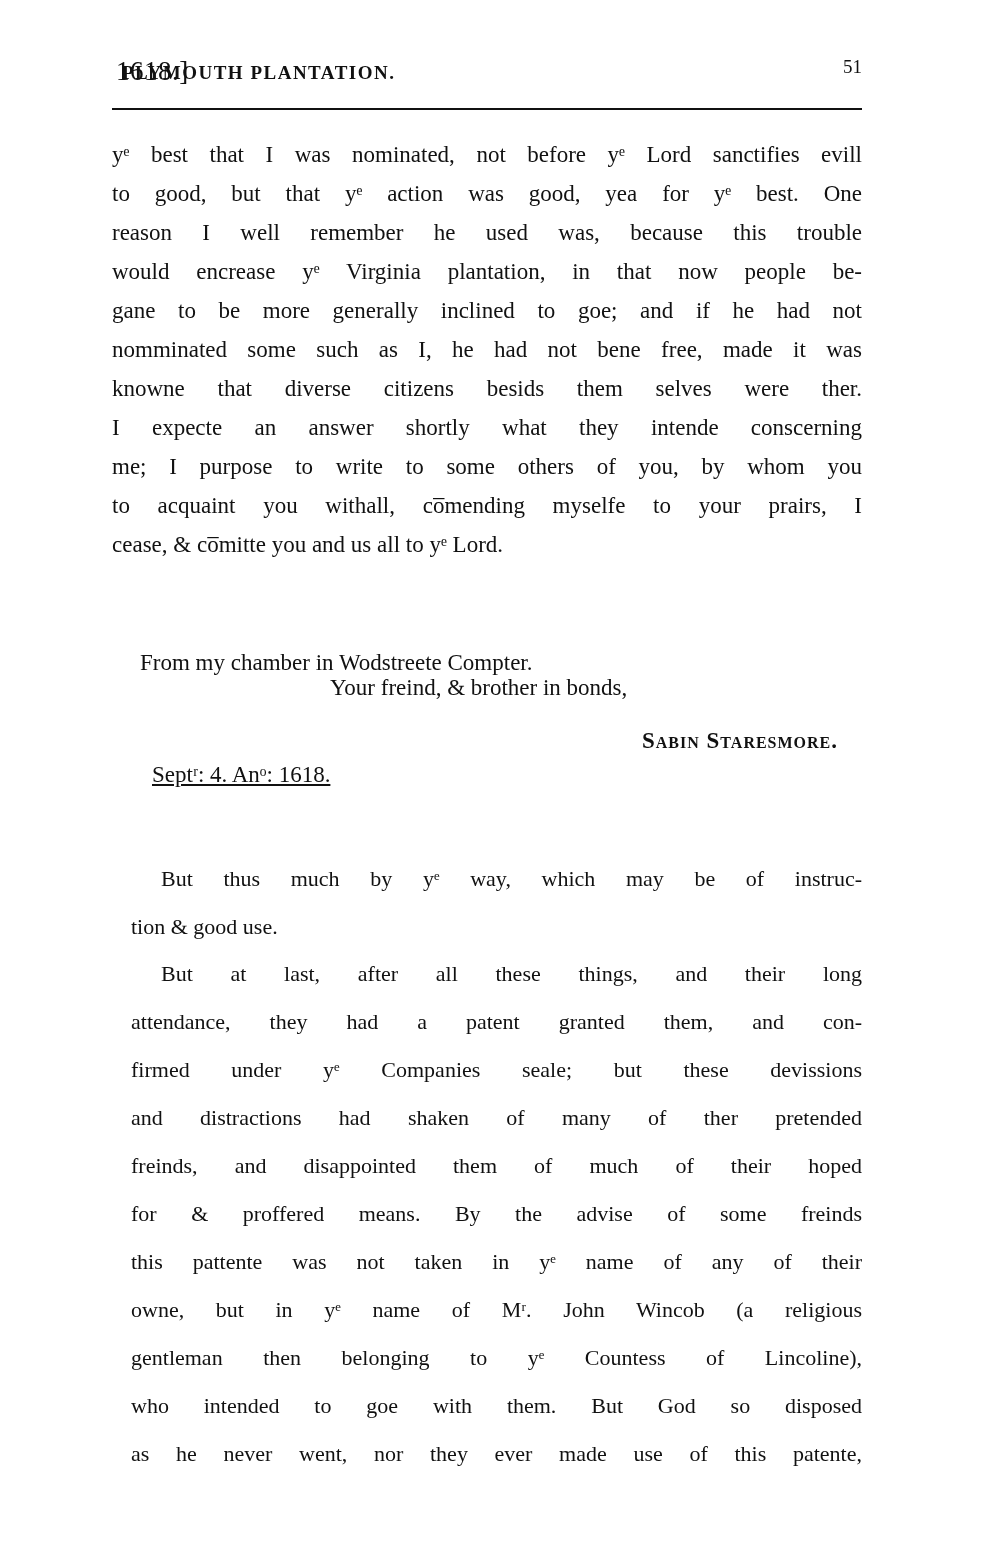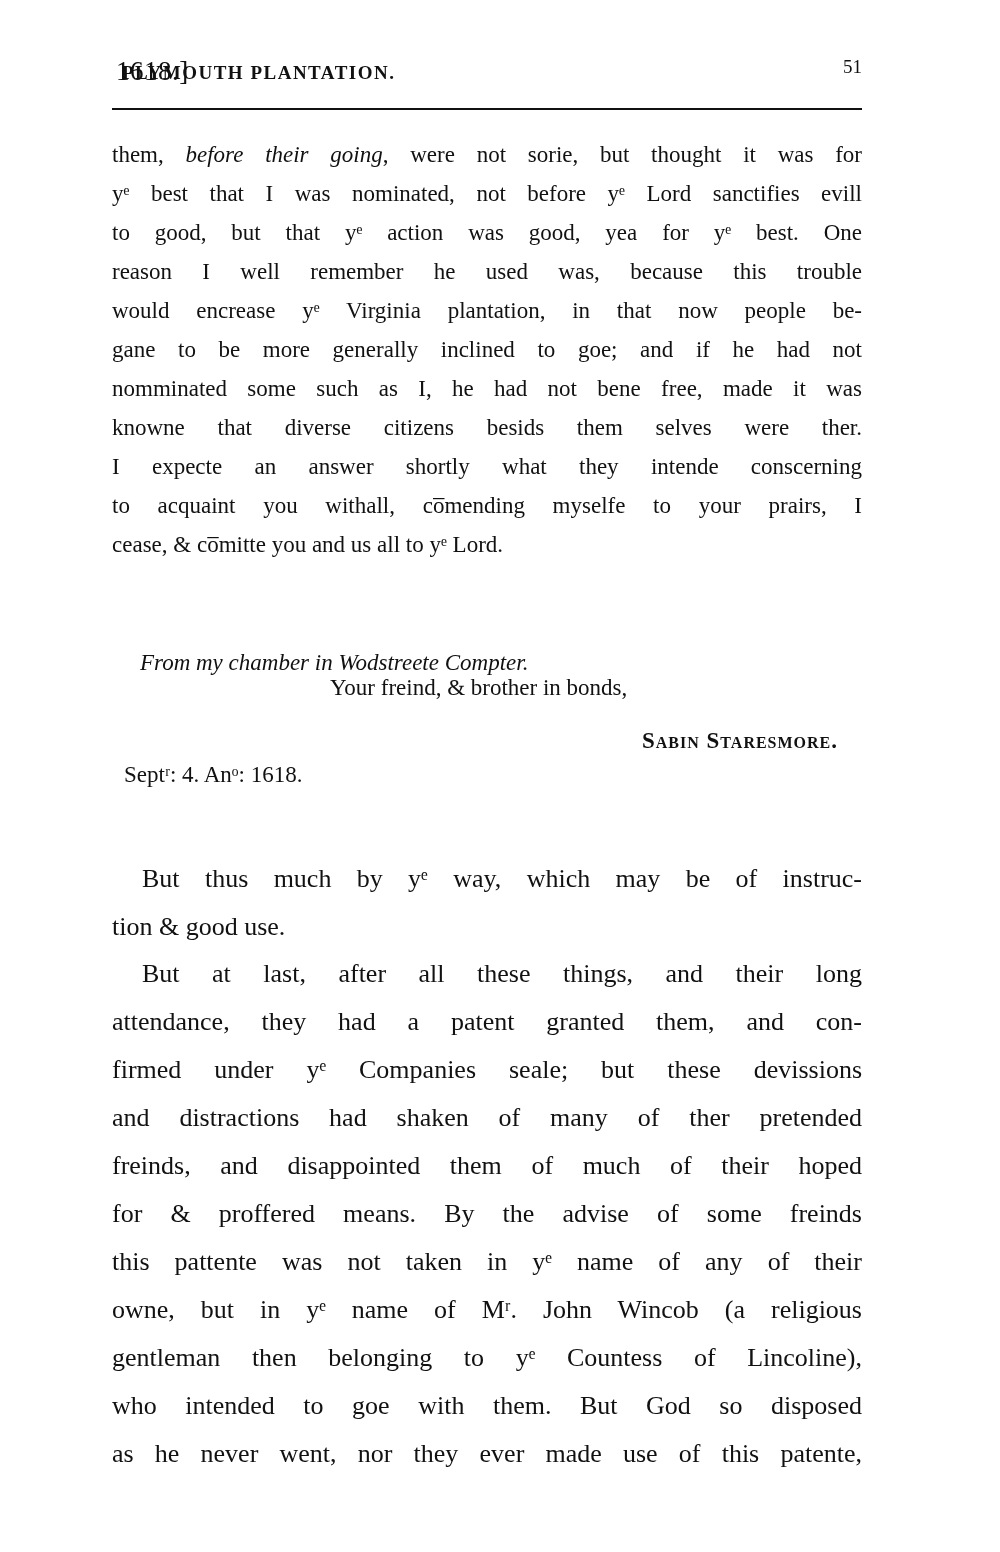--- a/index.html
+++ b/index.html
@@ -68,23 +68,24 @@
       height: 39px;
       line-height: 39px;
     }
     .line.last {
       text-align-last: left;
     }
     .small .line {
       font-size: 23px;
     }
     .large .line {
-      font-size: 26px;
+      font-size: 22px;
       height: 48px;
       line-height: 48px;
+      margin-left: 19px;
     }
     .indent {
       padding-left: 30px;
     }
     .sig-line {
       position: absolute;
       font-size: 23px;
       white-space: nowrap;
       line-height: 39px;
     }
@@ -100,37 +101,37 @@
 <div>
 
   <div class="running-head">
     <span class="rh-left">1618.]</span>
     <span class="rh-center">PLYMOUTH PLANTATION.</span>
     <span class="rh-right">51</span>
   </div>
   <div class="rule"></div>
 
   <div class="block small" style="top:135px;">
-    <span class="line">them, <i>before their going</i>, were not sorie, but thought it was for</span>
     <span class="line">yᵉ best that I was nominated, not before yᵉ Lord sanctifies evill</span>
     <span class="line">to good, but that yᵉ action was good, yea for yᵉ best.  One</span>
     <span class="line">reason I well remember he used was, because this trouble</span>
     <span class="line">would encrease yᵉ Virginia plantation, in that now people be-</span>
     <span class="line">gane to be more generally inclined to goe; and if he had not</span>
     <span class="line">nomminated some such as I, he had not bene free, made it was</span>
     <span class="line">knowne that diverse citizens besids them selves were ther.</span>
     <span class="line">I expecte an answer shortly what they intende conscerning</span>
+    <span class="line">me; I purpose to write to some others of you, by whom you</span>
     <span class="line">to acquaint you withall, co̅mending myselfe to your prairs, I</span>
     <span class="line last">cease, &amp; co̅mitte you and us all to yᵉ Lord.</span>
   </div>
 
-  <div class="sig-line" style="left:140px; top:643px;font-style:italic;">From my chamber in Wodstreete Compter.</div>
+  <div class="sig-line" style="left:140px; top:643px;">From my chamber in Wodstreete Compter.</div>
   <div class="sig-line" style="left:330px; top:668px;">Your freind, &amp; brother in bonds,</div>
   <div class="sig-line smallcaps" style="left:598px; top:721px;margin-left:44px;">Sabin Staresmore.</div>
-  <div class="sig-line" style="left:124px; top:755px;">Septʳ: 4. Anᵒ: 1618.</div>
+  <div class="sig-line" style="left:152px; top:755px;text-decoration:underline;">Septʳ: 4. Anᵒ: 1618.</div>
 
   <div class="block large" style="top:855px;">
     <span class="line indent">But thus much by yᵉ way, which may be of instruc-</span>
     <span class="line last">tion &amp; good use.</span>
   </div>
 
   <div class="block large" style="top:950px;">
     <span class="line indent">But at last, after all these things, and their long</span>
     <span class="line">attendance, they had a patent granted them, and con-</span>
     <span class="line">firmed under yᵉ Companies seale; but these devissions</span>

